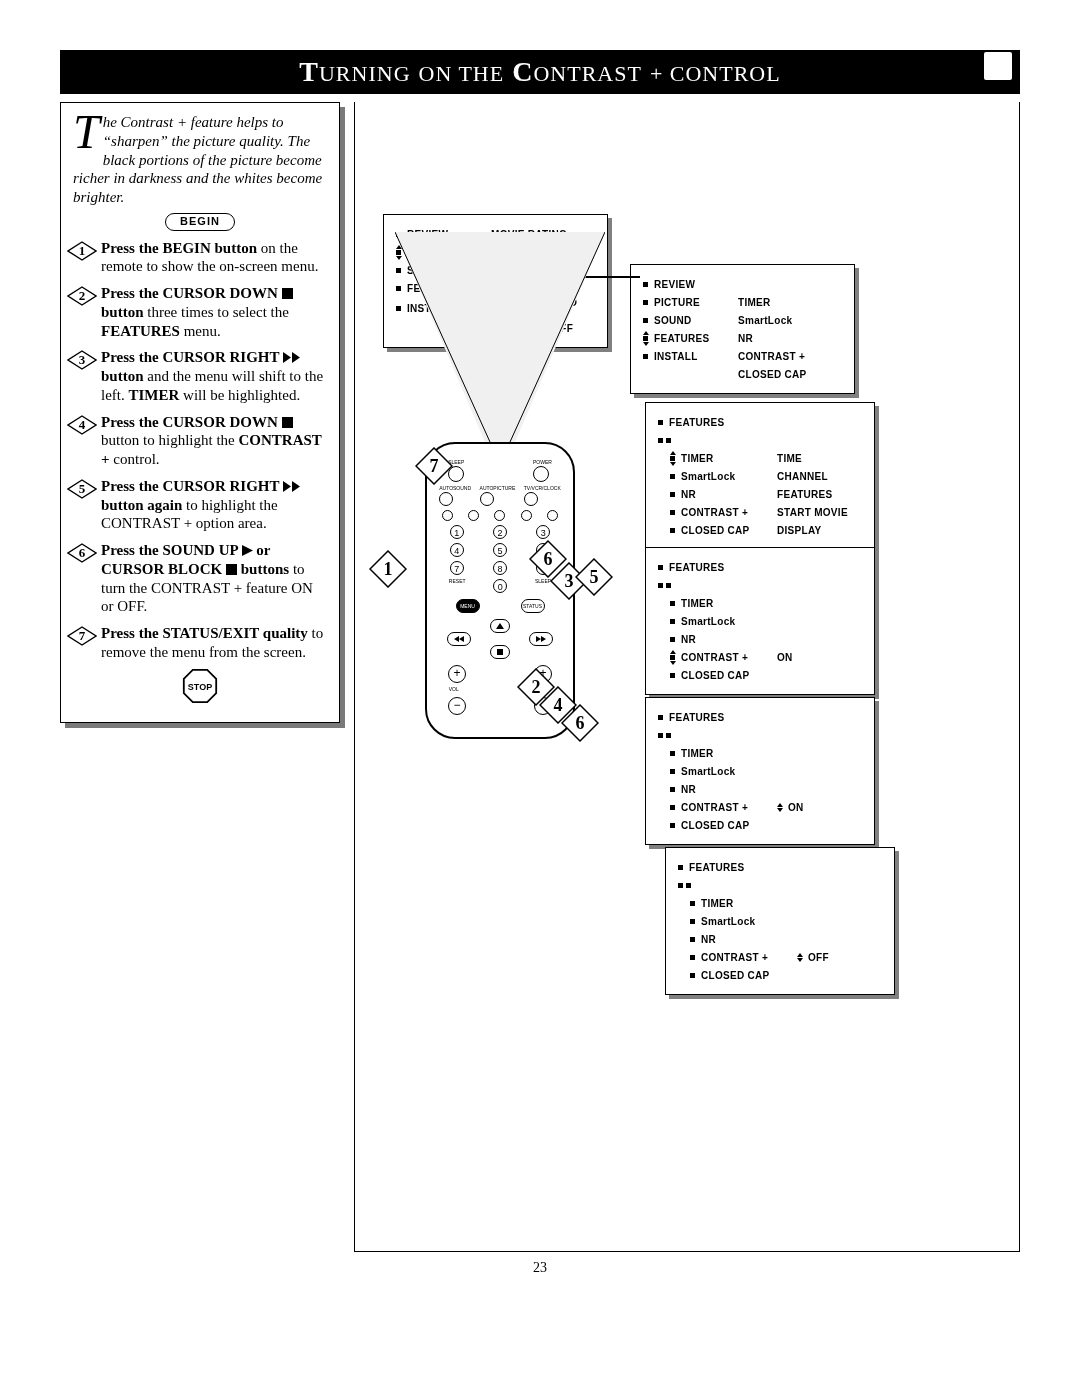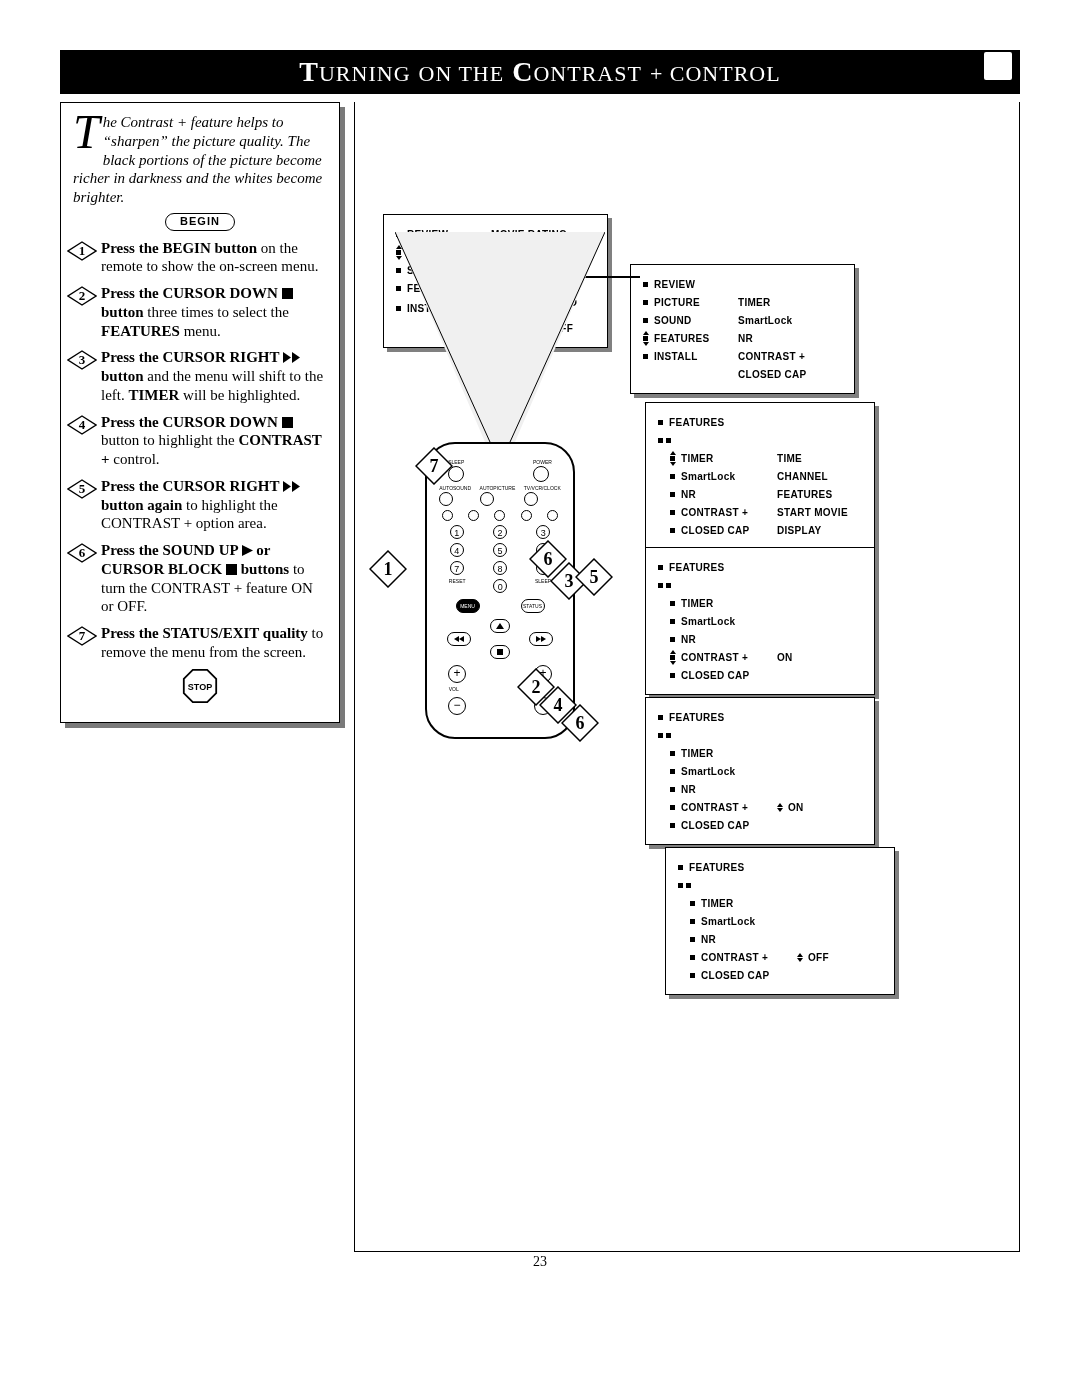--- a/index.html
+++ b/index.html
@@ -51,21 +51,21 @@
   .bullet { width: 5px; height: 5px; background: #000; flex-shrink: 0; }
   .selmark { display: flex; flex-direction: column; gap: 1px; flex-shrink: 0; width: 5px; align-items: center; }
   .selmark .t { width:0;height:0;border-left:3px solid transparent;border-right:3px solid transparent;border-top:4px solid #000;}
   .selmark .s { width:5px;height:5px;background:#000;}
   .selmark .b { width:0;height:0;border-left:3px solid transparent;border-right:3px solid transparent;border-bottom:4px solid #000;}
   .osd .c1 { width: 78px; }
   .osd .c1.nar { width: 90px; }
   .osd .indent { margin-left: 12px; }
 
   .pointer-line { position: absolute; height: 1.5px; background: #000; }
-  .page-num { text-align: center; font-size: 14px; margin-top: 2px; }
+  .page-num { text-align: center; font-size: 14px; margin-top: 8px; }
 </style>
 </head>
 <body>
 
 <div class="page">
   <div class="title-bar">
     <span class="smallcap"><b><span>T</span></b><span style="font-size:22px">URNING</span> <span style="font-size:22px">ON THE</span> <b><span>C</span></b><span style="font-size:22px">ONTRAST</span> <span style="font-size:22px">+ C</span><span style="font-size:22px">ONTROL</span></span>
     <span class="book-icon"></span>
   </div>
 

